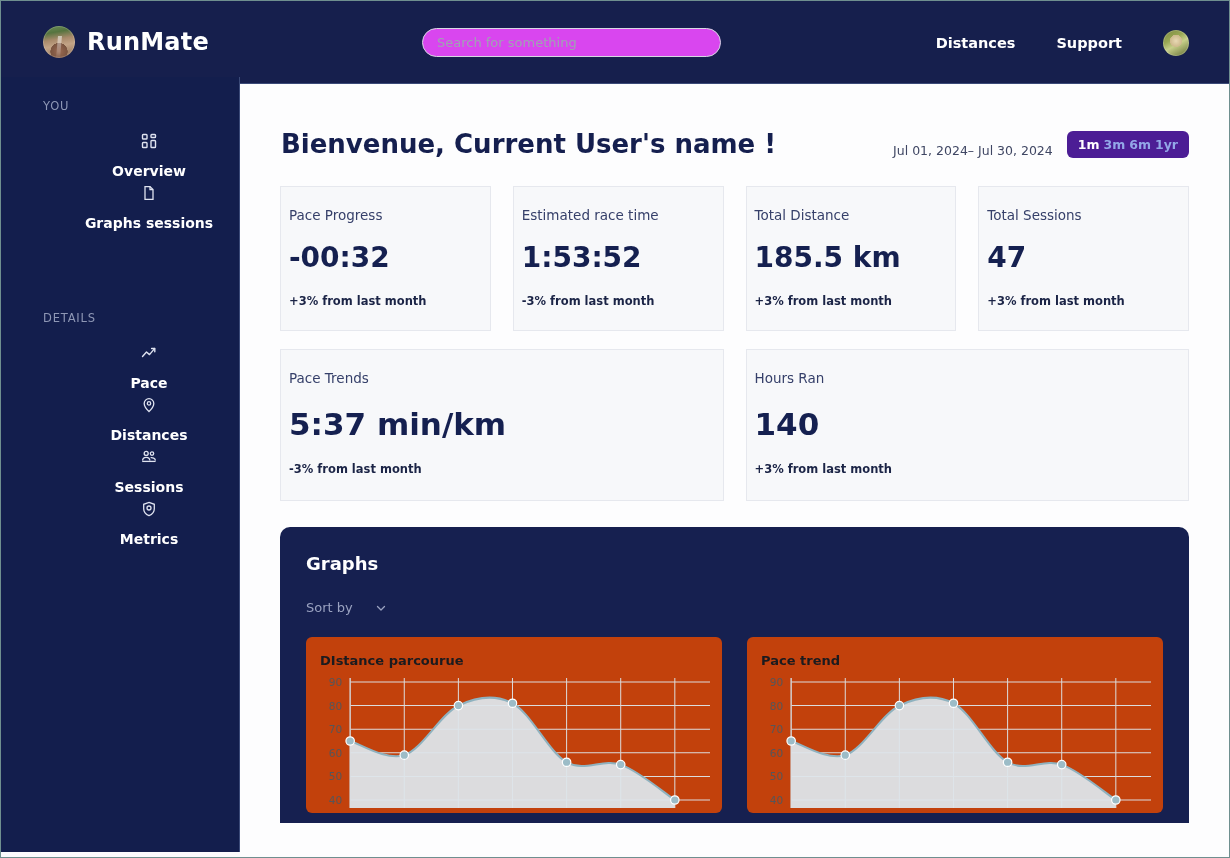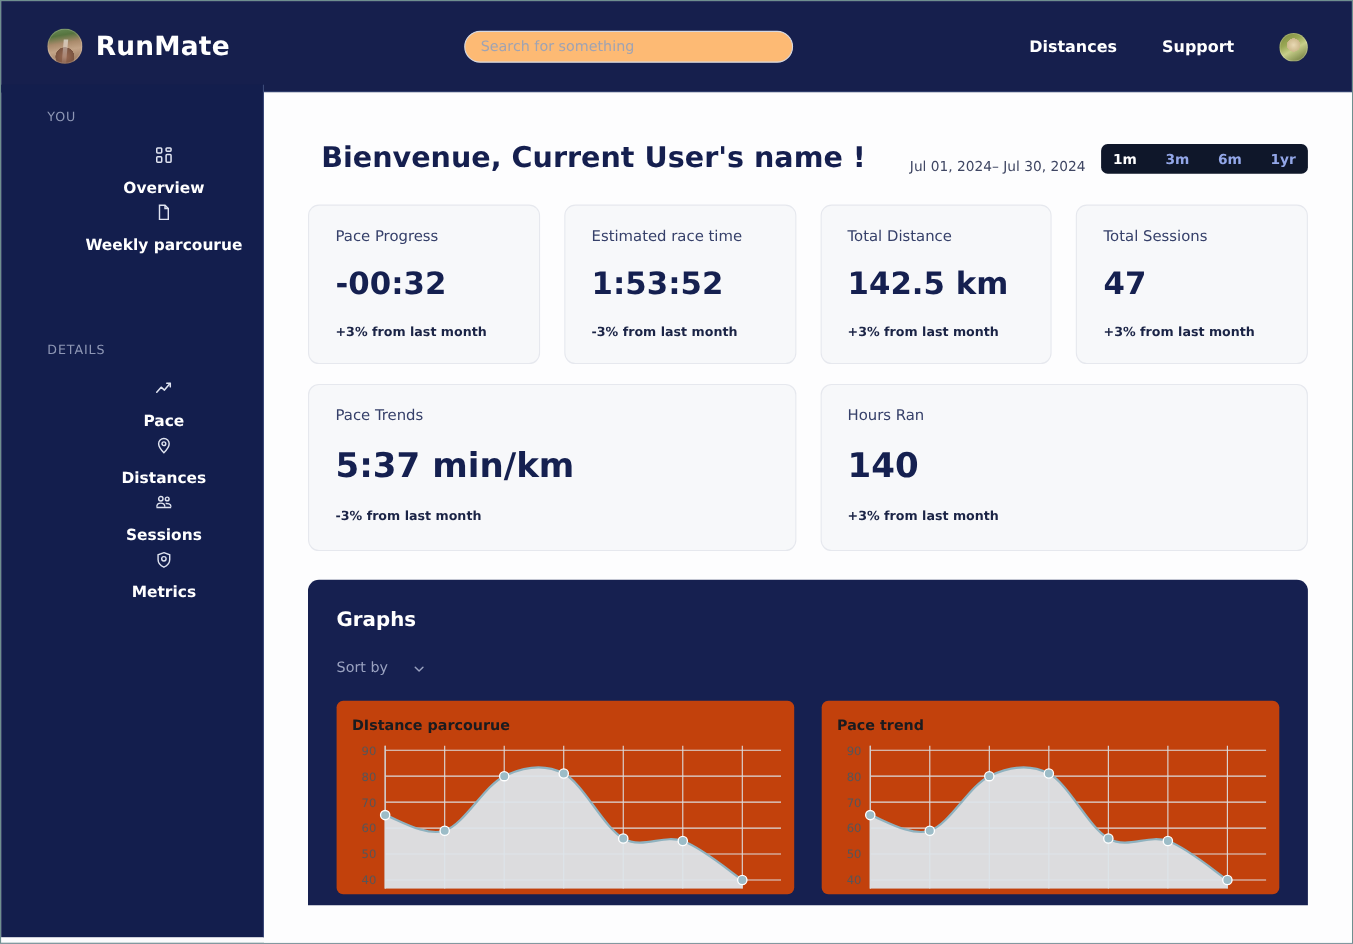--- a/index.html
+++ b/index.html
@@ -40,21 +40,21 @@
     background: linear-gradient(180deg, rgba(255,255,255,0.55), rgba(255,255,255,0.05));
     transform: skewX(-5deg);
   }
   .brand-name {
     color: #ffffff; font-size: 24px; font-weight: bold; letter-spacing: 0.2px;
   }
   .search-wrap { position: absolute; left: 421px; top: 27px; }
   .search-input {
     width: 299px; height: 29px;
     border-radius: 15px; border: 1px solid #d5d8e2;
-    background: #fdba74;
+    background: #d946ef;
     padding: 0 14px;
     font-size: 13px; color: #2a3255;
     font-family: "DejaVu Sans", "Liberation Sans", sans-serif;
     outline: none;
   }
   .search-input::placeholder { color: #9fa3b3; }
   .header-nav {
     position: absolute; right: 42px; top: 0; height: 83px;
     display: flex; align-items: center; gap: 41px;
   }
@@ -97,44 +97,44 @@
 
   
   .main {
     position: absolute; left: 239px; top: 83px;
     width: 991px; height: 775px;
     background: #fdfdfe;
     overflow: hidden;
   }
   .page-head {
     display: flex; align-items: center; justify-content: space-between;
-    padding: 45px 42px 0 52px;
+    padding: 45px 42px 0 41px;
   }
   .page-title { color: #151f4f; font-size: 26px; font-weight: bold; white-space: nowrap; }
   .range-wrap { display: flex; align-items: flex-end; gap: 14px; }
   .range-dates { color: #3f4663; font-size: 12.5px; white-space: nowrap; }
   .range-pill {
-    display: flex; align-items: center; gap: 26px;
-    background: #0f172a; border-radius: 6px;
+    display: flex; align-items: center; gap: 4px;
+    background: #4c1d95; border-radius: 6px;
     padding: 6px 11px;
     cursor: pointer;
   }
   .range-opt { font-size: 12.5px; color: #93a7e8; font-weight: bold; }
   .range-opt.active { color: #ffffff; }
 
   
   .cards-row {
     display: flex; gap: 22px;
     padding: 0 42px 0 40px; margin-top: 27px;
   }
   .card {
     background: #f7f8fa;
     border: 1px solid #e6e8ee;
-    border-radius: 10px;
-    padding: 20px 24px 22px 24px;
+    border-radius: 0;
+    padding: 20px 24px 22px 8px;
     flex: 1 1 0;
     min-width: 0;
   }
   .card-row2 .card { padding-bottom: 24px; }
   .card-label { color: #36406a; font-size: 13.5px; margin-bottom: 18px; white-space: nowrap; }
   .card-value { color: #152050; font-size: 28px; font-weight: bold; white-space: nowrap; }
   .card-delta { color: #1b2446; font-size: 11.5px; font-weight: bold; margin-top: 20px; white-space: nowrap; }
   .cards-row.card-row2 { margin-top: 18px; }
   .cards-row.card-row2 .card-value { font-size: 31px; }
   .cards-row.card-row2 .card-label { margin-bottom: 20px; }
@@ -203,21 +203,21 @@
       <span class="label">Overview</span>
     </div>
 
     <div class="side-item">
       <span>
         <svg class="side-icon" viewBox="0 0 16 16" fill="none" stroke="currentColor" stroke-width="1.3">
           <path d="M4 1.6h5l3 3v9.8H4z"></path>
           <path d="M9 1.6v3h3"></path>
         </svg>
       </span>
-      <span class="label">Weekly parcourue</span>
+      <span class="label">Graphs sessions</span>
     </div>
 
     <div class="side-gap"></div>
 
     <div class="side-group-label">DETAILS</div>
 
     <div class="side-item">
       <span>
         <svg class="side-icon" viewBox="0 0 16 16" fill="none" stroke="currentColor" stroke-width="1.4" stroke-linecap="round" stroke-linejoin="round">
           <path d="M1.5 11.5 5.5 7l3 2.6 5-6"></path>
@@ -282,21 +282,21 @@
         <div class="card-value">-00:32</div>
         <div class="card-delta">+3% from last month</div>
       </div>
       <div class="card">
         <div class="card-label">Estimated race time</div>
         <div class="card-value">1:53:52</div>
         <div class="card-delta">-3% from last month</div>
       </div>
       <div class="card">
         <div class="card-label">Total Distance</div>
-        <div class="card-value">142.5 km</div>
+        <div class="card-value">185.5 km</div>
         <div class="card-delta">+3% from last month</div>
       </div>
       <div class="card">
         <div class="card-label">Total Sessions</div>
         <div class="card-value">47</div>
         <div class="card-delta">+3% from last month</div>
       </div>
     </div>
 
     <div class="cards-row card-row2">

